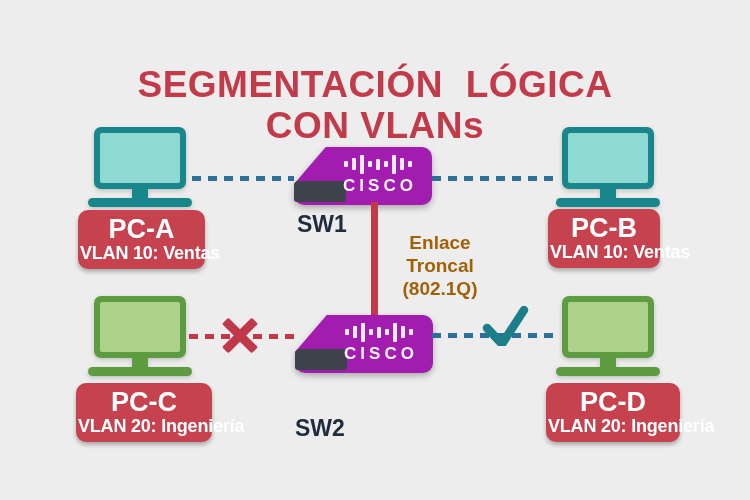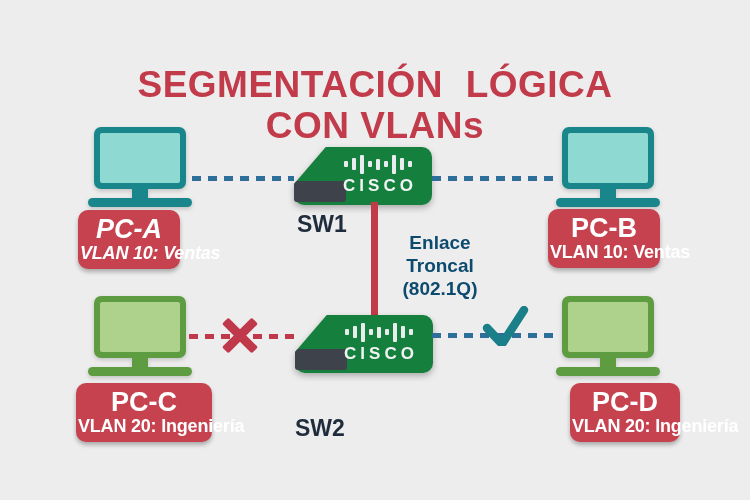--- a/index.html
+++ b/index.html
@@ -29,36 +29,36 @@
   .pc-label{
     position:absolute; background:#c6424f; color:#fff; text-align:center;
     border-radius:10px; box-shadow:0 3px 4px rgba(0,0,0,.28);
     padding:4px 2px 7px; box-sizing:border-box;
   }
   .pc-name{font-size:27px; font-weight:bold; line-height:31px;}
   .pc-vlan{font-size:18px; font-weight:bold; line-height:17px; white-space:nowrap; letter-spacing:-.2px;}
   
   .sw-shadow{position:absolute; filter:drop-shadow(0 3px 3px rgba(0,0,0,.28));}
   .switch{
-    position:relative; width:138px; height:58px; background:#15803d;
+    position:relative; width:138px; height:58px; background:#a21caf;
     border-radius:10px;
     clip-path:polygon(0 64%, 23% 0, 100% 0, 100% 100%, 0 100%);
   }
   .sw-front{position:absolute; left:0; bottom:3px; width:52px; height:21px; background:#3d424b; border-radius:3px;}
   .sw-brand{position:absolute; top:7px; left:36px; width:96px; text-align:center;}
   .bars{display:flex; align-items:center; justify-content:center; gap:4px; height:20px;}
   .bar{width:4px; background:#e9ebee; border-radius:1px;}
   .b6{height:6px;}.b11{height:11px;}.b12{height:12px;}.b19{height:19px;}
   .cisco{color:#f2f3f5; font-weight:bold; font-size:17px; letter-spacing:4px; padding-left:4px; margin-top:2px;}
   .sw-label{position:absolute; color:#1f2c3c; font-weight:bold; font-size:23px;}
   
   .trunk{position:absolute; left:371px; top:202px; width:7px; height:117px; background:#c23b48;}
   .trunk-label{
     position:absolute; left:383px; top:231px; width:114px; text-align:center;
-    color:#0c4a6e; font-weight:bold; font-size:19px; line-height:23px;
+    color:#a16207; font-weight:bold; font-size:19px; line-height:23px;
   }
   .dash{position:absolute; height:5px;}
   .dash.blue{background:repeating-linear-gradient(90deg,#2e6f99 0 9px,transparent 9px 16px);}
   .dash.red{background:repeating-linear-gradient(90deg,#c0394a 0 9px,transparent 9px 16px);}
   
   .xmark{position:absolute; left:219px; top:315px; width:42px; height:42px;}
   .xbar{position:absolute; left:0; top:16px; width:42px; height:9px; background:#c0394a; border-radius:2px;}
   .r45{transform:rotate(45deg);} .r-45{transform:rotate(-45deg);}
   .checkmark{position:absolute; left:482px; top:306px; width:48px; height:40px;}
 </style>
@@ -97,33 +97,33 @@
   </div>
 
   <div class="pc green" style="left:556px; top:296px;">
     <div class="mon-frame">
       <div class="mon-screen"></div>
     </div>
     <div class="mon-neck"></div>
     <div class="mon-base"></div>
   </div>
 
-  <div class="pc-label" style="left:78px; top:210px; width:102px;font-style:italic;">
+  <div class="pc-label" style="left:78px; top:210px; width:127px;">
     <div class="pc-name">PC-A</div>
     <div class="pc-vlan">VLAN 10: Ventas</div>
   </div>
   <div class="pc-label" style="left:548px; top:209px; width:112px;text-align:center;">
     <div class="pc-name">PC-B</div>
     <div class="pc-vlan">VLAN 10: Ventas</div>
   </div>
   <div class="pc-label" style="left:76px; top:383px; width:136px;">
     <div class="pc-name">PC-C</div>
     <div class="pc-vlan">VLAN 20: Ingeniería</div>
   </div>
-  <div class="pc-label" style="left:546px; top:383px; width:110px;margin-left:24px;">
+  <div class="pc-label" style="left:546px; top:383px; width:134px;">
     <div class="pc-name">PC-D</div>
     <div class="pc-vlan">VLAN 20: Ingeniería</div>
   </div>
 
   <div class="sw-shadow" style="left:294px; top:147px;">
     <div class="switch">
       <div class="sw-front"></div>
       <div class="sw-brand">
         <div class="bars">
           <div class="bar b6"></div>

